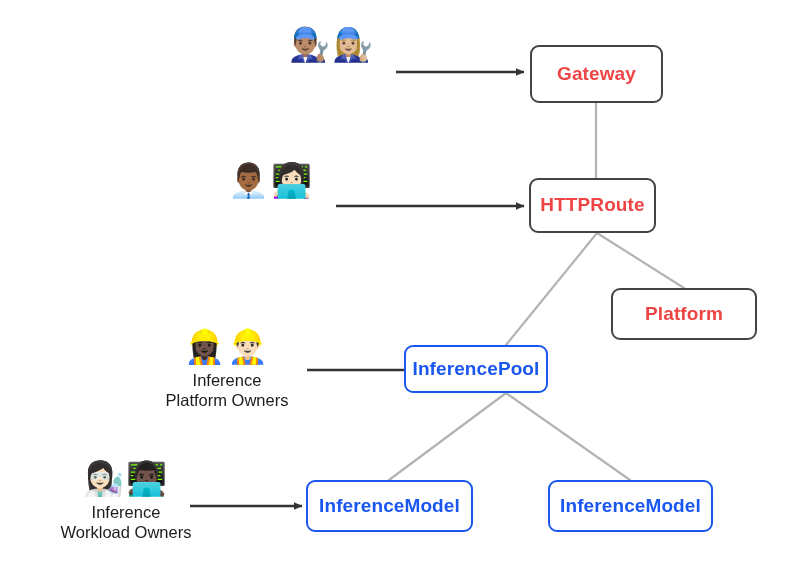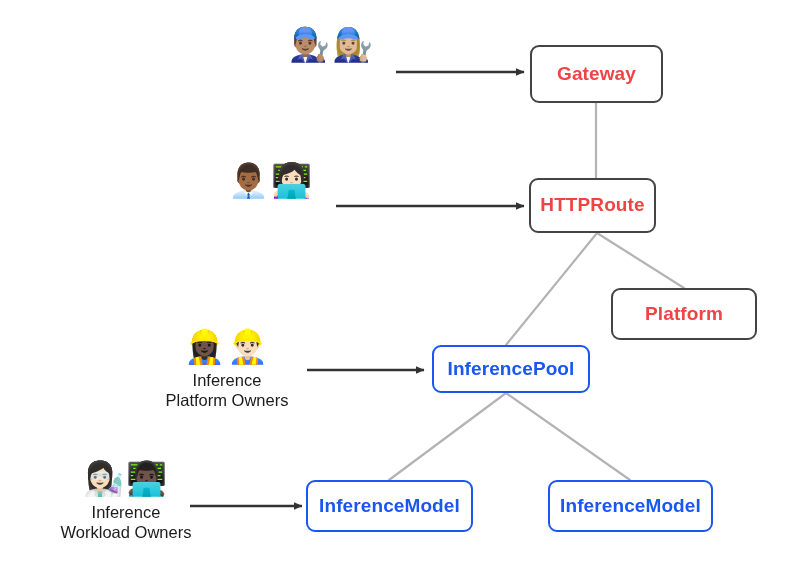--- a/index.html
+++ b/index.html
@@ -116,21 +116,21 @@
   <div id="node-layer">
       <div class="node neutral" style="left: 530px; top: 45px; width: 133px; height: 58px;">
         <span class="node-label">Gateway</span>
       </div>
       <div class="node neutral" style="left: 529px; top: 178px; width: 127px; height: 55px;">
         <span class="node-label">HTTPRoute</span>
       </div>
       <div class="node neutral" style="left: 611px; top: 288px; width: 146px; height: 52px;">
         <span class="node-label">Platform</span>
       </div>
-      <div class="node accent" style="left: 432px; top: 345px; width: 158px; height: 48px;">
+      <div class="node accent" style="left: 404px; top: 345px; width: 144px; height: 48px;">
         <span class="node-label">InferencePool</span>
       </div>
       <div class="node accent" style="left: 306px; top: 480px; width: 167px; height: 52px;">
         <span class="node-label">InferenceModel</span>
       </div>
       <div class="node accent" style="left: 548px; top: 480px; width: 165px; height: 52px;">
         <span class="node-label">InferenceModel</span>
       </div>
     </div>
   <div id="actor-layer">

